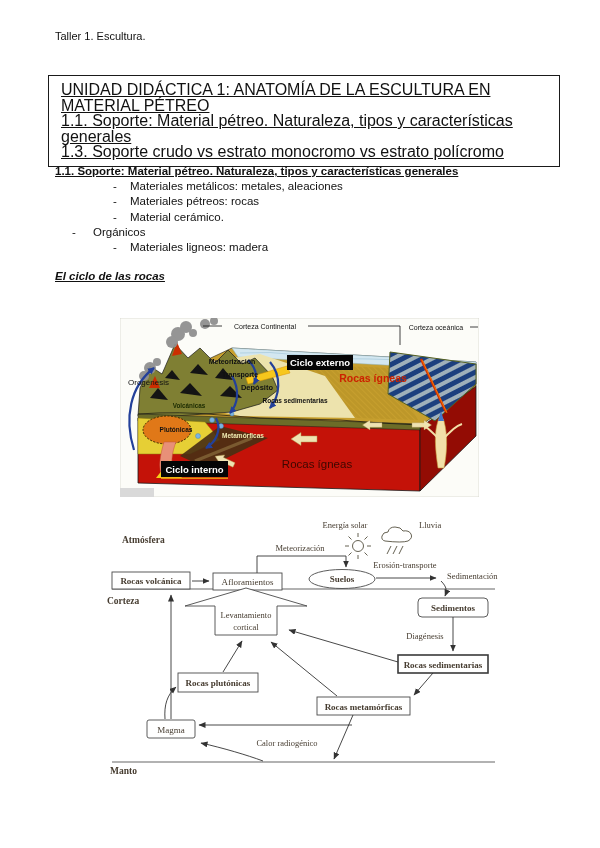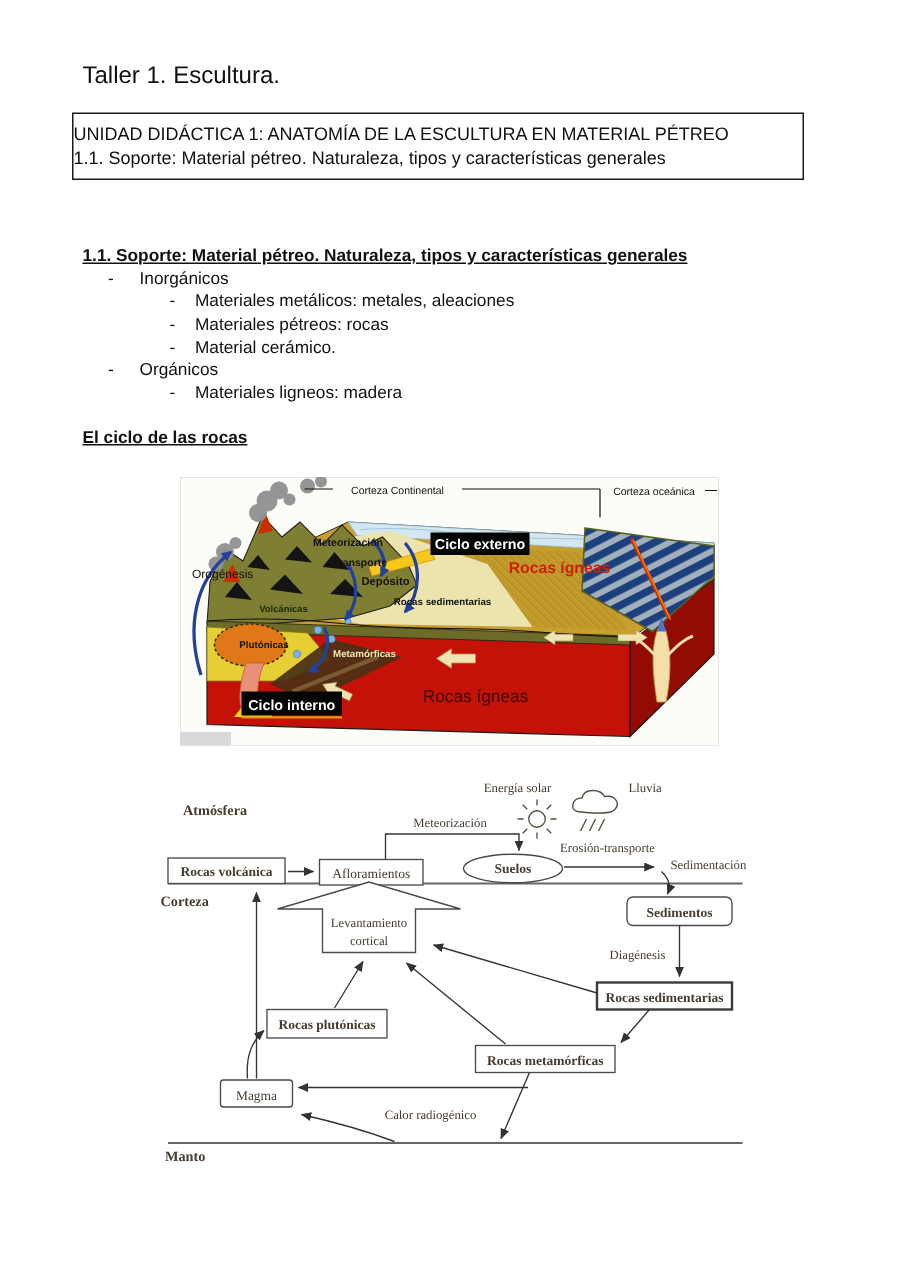--- a/index.html
+++ b/index.html
@@ -1,55 +1,55 @@
 <!DOCTYPE html>
 <html><head>
 <meta charset="utf-8">
 <style>
   html,body{margin:0;padding:0;}
   body{
     width:600px;height:848px;background:#ffffff;position:relative;
     font-family:"Liberation Sans",sans-serif;color:#111;overflow:hidden;
   }
-  .doc-header{position:absolute;left:55px;top:42px;font-size:16px;}
+  .doc-header{position:absolute;left:55px;top:30px;font-size:11px;}
   .unit-box{
     position:absolute;left:48px;top:75px;width:486px;
-    border:1.5px solid #1a1a1a;padding:6px 0;
-    font-size:12px;line-height:15.5px;background:#fff;
+    border:1.5px solid #1a1a1a;padding:6px 12px;
+    font-size:16px;line-height:15.5px;background:#fff;text-decoration:underline;
   }
   .doc-body{position:absolute;left:55px;top:163px;width:500px;font-size:11.5px;}
   .h-main{font-weight:bold;text-decoration:underline;line-height:16px;}
   .h-sub{text-decoration:underline;line-height:15.3px;}
   .li{position:relative;line-height:15.3px;}
   .li.l1{padding-left:38px;}
   .li.l1::before{content:"-";position:absolute;left:17px;}
   .li.l2{padding-left:75px;}
   .li.l2::before{content:"-";position:absolute;left:58px;}
-  .h-cycle{font-weight:bold;text-decoration:underline;margin-top:13px;line-height:16px;}
+  .h-cycle{font-weight:bold;text-decoration:underline;margin-top:13px;line-height:16px;font-style:italic;}
   .illu{position:absolute;left:120px;top:318px;width:359px;height:179px;}
   .flowd{position:absolute;left:95px;top:515px;width:430px;height:275px;}
   svg text{user-select:none;}
   .ill-lbl{font-family:"Liberation Sans",sans-serif;fill:#111;}
   .fl-txt{font-family:"Liberation Serif",serif;fill:#463c30;}
 </style>
 </head>
 <body>
 
 <div class="page">
 
   <div class="doc-header">Taller 1. Escultura.</div>
 
   <div class="unit-box">
     <div>UNIDAD DIDÁCTICA 1: ANATOMÍA DE LA ESCULTURA EN MATERIAL PÉTREO</div>
     <div>1.1. Soporte: Material pétreo. Naturaleza, tipos y características generales</div>
+    <div>1.3. Soporte crudo vs estrato monocromo vs estrato polícromo</div>
   </div>
 
   <div class="doc-body">
     <div class="h-main">1.1. Soporte: Material pétreo. Naturaleza, tipos y características generales</div>
-    <div class="li l1"><span>Inorgánicos</span></div>
     <div class="li l2"><span>Materiales metálicos: metales, aleaciones</span></div>
     <div class="li l2"><span>Materiales pétreos: rocas</span></div>
     <div class="li l2"><span>Material cerámico.</span></div>
     <div class="li l1"><span>Orgánicos</span></div>
     <div class="li l2"><span>Materiales ligneos: madera</span></div>
     <div class="h-cycle">El ciclo de las rocas</div>
   </div>
 
   <svg class="illu" viewBox="0 0 359 179">
     <defs>

